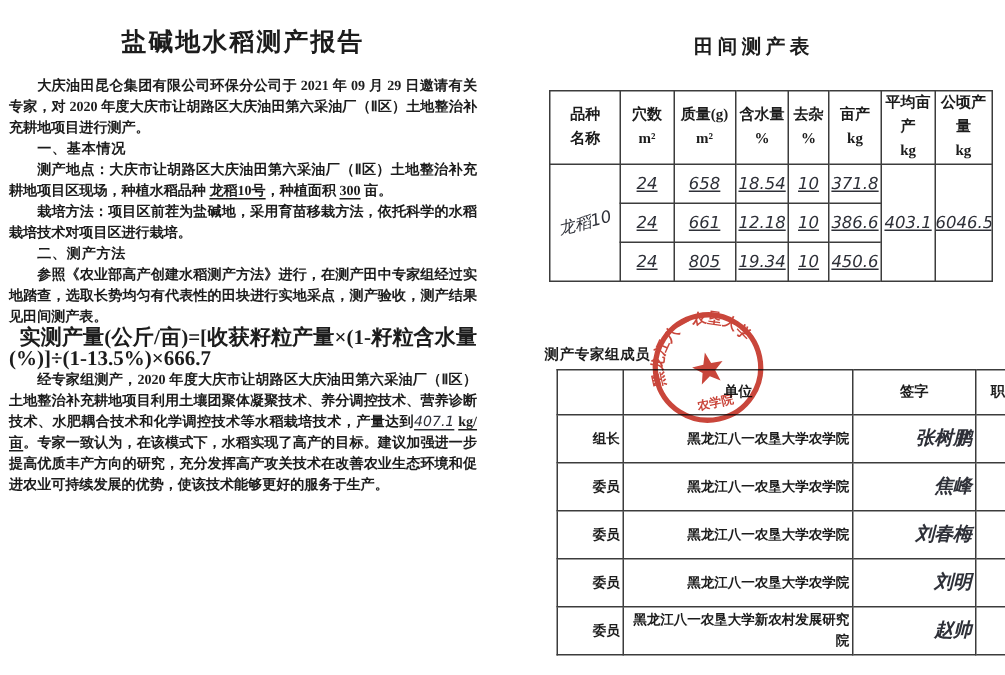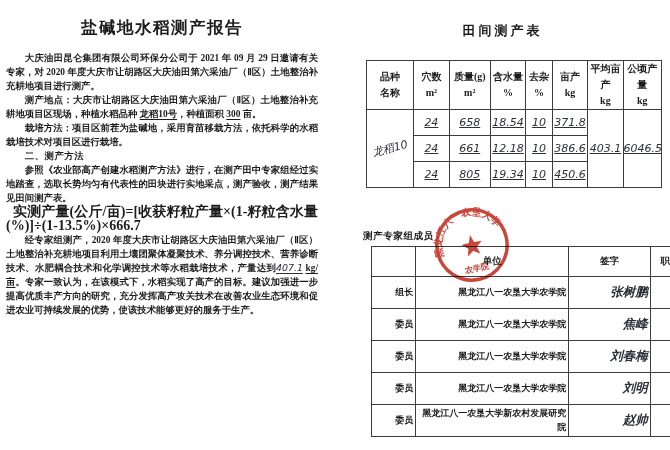--- a/index.html
+++ b/index.html
@@ -44,20 +44,21 @@
 </head>
 <body>
 
 <div class="artifact">对</div>
 
 <div class="page page-left">
   <h1 class="report-title">盐碱地水稻测产报告</h1>
 
   <p class="para"><span>大庆油田昆仑集团有限公司环保分公司于 2021 年 09 月 29 日邀请有关专家，对 2020 年度大庆市让胡路区大庆油田第六采油厂（Ⅱ区）土地整治补充耕地项目进行测产。</span></p>
 
+  <p class="para heading">一、基本情况</p>
 
   <p class="para"><span>测产地点：大庆市让胡路区大庆油田第六采油厂（Ⅱ区）土地整治补充耕地项目区现场，种植水稻品种</span> <span class="blank">龙稻10号</span><span>，种植面积</span> <span class="blank">300</span> <span>亩。</span></p>
 
   <p class="para"><span>栽培方法：项目区前茬为盐碱地，采用育苗移栽方法，依托科学的水稻栽培技术对项目区进行栽培。</span></p>
 
   <p class="para heading">二、测产方法</p>
 
   <p class="para"><span>参照《农业部高产创建水稻测产方法》进行，在测产田中专家组经过实地踏查，选取长势均匀有代表性的田块进行实地采点，测产验收，测产结果见田间测产表。</span></p>
 
   <p class="para formula">实测产量(公斤/亩)=[收获籽粒产量×(1-籽粒含水量(%)]÷(1-13.5%)×666.7</p>

